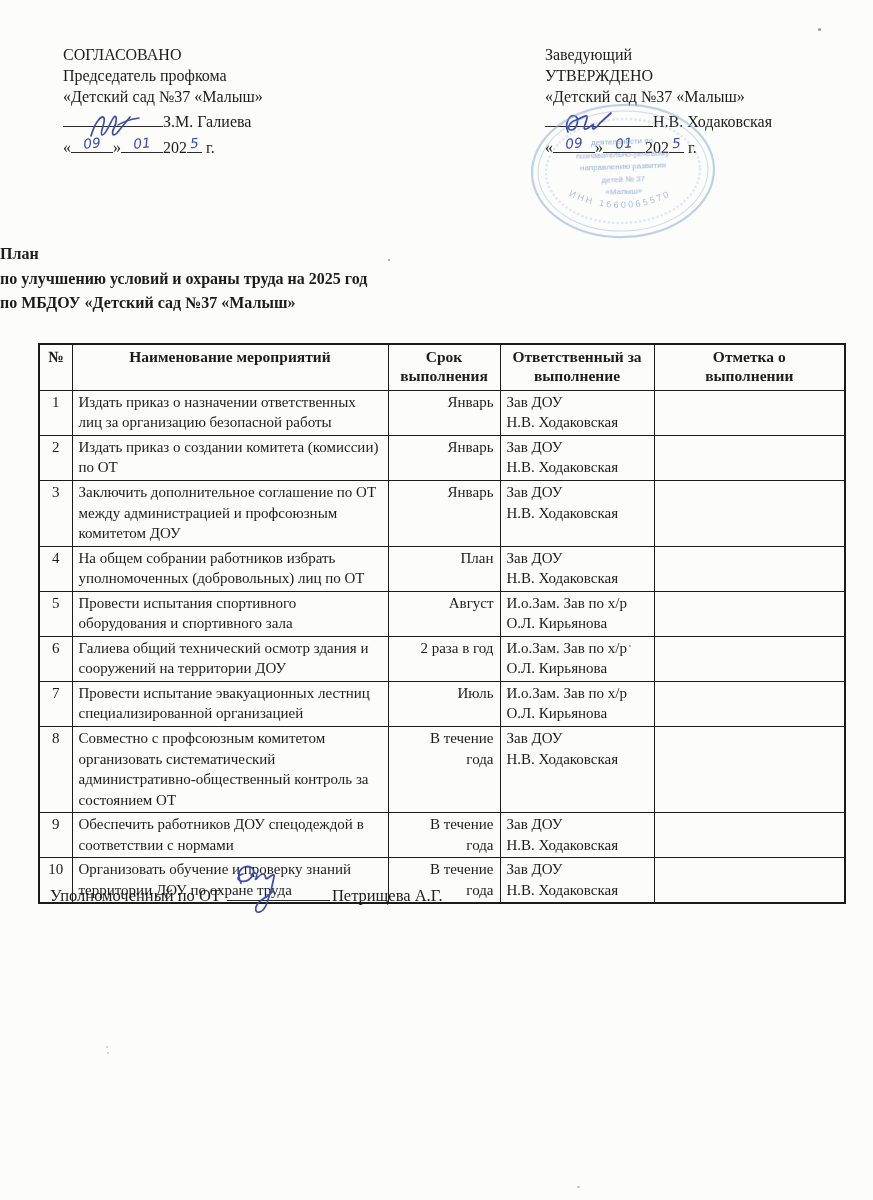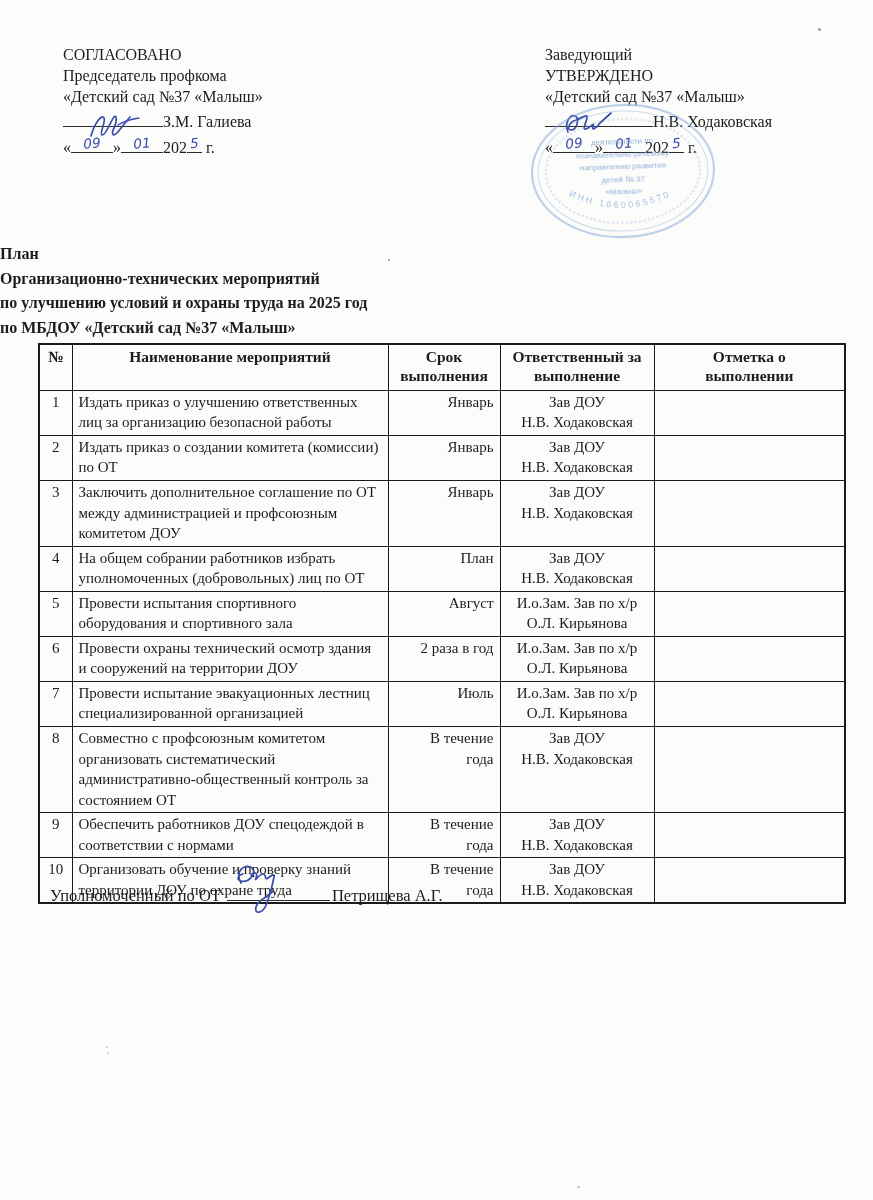--- a/index.html
+++ b/index.html
@@ -73,21 +73,21 @@
     padding:1px 6px 2px;
   }
   table.plan{border:2px solid #1b1b1b;}
   table.plan th{
     font-size:15.5px;font-weight:bold;text-align:center;
     line-height:1.22;padding:3px 3px 4px;
     white-space:pre-line;
   }
   td.c-num{text-align:center;padding-left:2px;padding-right:2px;}
   td.c-term{text-align:right;white-space:pre-line;}
-  td.c-resp{text-align:center;white-space:pre-line;}
+  td.c-resp{text-align:left;white-space:pre-line;}
 
   
   .footer{
     position:absolute;left:50px;top:882px;
     font-size:16.5px;white-space:nowrap;font-family:Liberation Serif, serif;
   }
   .footline{width:103px;position:relative;display:inline-block;border-bottom:1px solid #2a2a2a;height:18px;margin:0 2px 0 6px;}
 
   
   .dot{position:absolute;border-radius:50%;background:#4a4a4a;opacity:.55;}
@@ -144,21 +144,20 @@
       <div>деятельности по</div>
       <div>познавательно-речевому</div>
       <div>направлению развития</div>
       <div>детей № 37</div>
       <div>«Малыш»</div>
     </div>
   </div>
 
   <div class="doc-title">
     <div>План</div>
-    <div>Организационно-технических мероприятий</div>
     <div>по улучшению условий и охраны труда на 2025 год</div>
     <div>по МБДОУ «Детский сад №37 «Малыш»</div>
   </div>
 
   <table class="plan">
     <colgroup>
       <col style="width:33px">
         <col style="width:316px">
         <col style="width:112px">
         <col style="width:154px">
@@ -172,21 +171,21 @@
 выполнения</th>
         <th>Ответственный за
 выполнение</th>
         <th>Отметка о
 выполнении</th>
       </tr>
     </thead>
     <tbody>
       <tr>
         <td class="c-num">1</td>
-        <td>Издать приказ о улучшению ответственных лиц за организацию безопасной работы</td>
+        <td>Издать приказ о назначении ответственных лиц за организацию безопасной работы</td>
         <td class="c-term">Январь</td>
         <td class="c-resp">Зав ДОУ
 Н.В. Ходаковская</td>
         <td></td>
       </tr>
       <tr>
         <td class="c-num">2</td>
         <td>Издать приказ о создании комитета (комиссии) по ОТ</td>
         <td class="c-term">Январь</td>
         <td class="c-resp">Зав ДОУ
@@ -212,21 +211,21 @@
       <tr>
         <td class="c-num">5</td>
         <td>Провести испытания спортивного оборудования и спортивного зала</td>
         <td class="c-term">Август</td>
         <td class="c-resp">И.о.Зам. Зав по х/р
 О.Л. Кирьянова</td>
         <td></td>
       </tr>
       <tr>
         <td class="c-num">6</td>
-        <td>Провести охраны технический осмотр здания и сооружений на территории ДОУ</td>
+        <td>Галиева общий технический осмотр здания и сооружений на территории ДОУ</td>
         <td class="c-term">2 раза в год</td>
         <td class="c-resp">И.о.Зам. Зав по х/р
 О.Л. Кирьянова</td>
         <td></td>
       </tr>
       <tr>
         <td class="c-num">7</td>
         <td>Провести испытание эвакуационных лестниц специализированной организацией</td>
         <td class="c-term">Июль</td>
         <td class="c-resp">И.о.Зам. Зав по х/р

